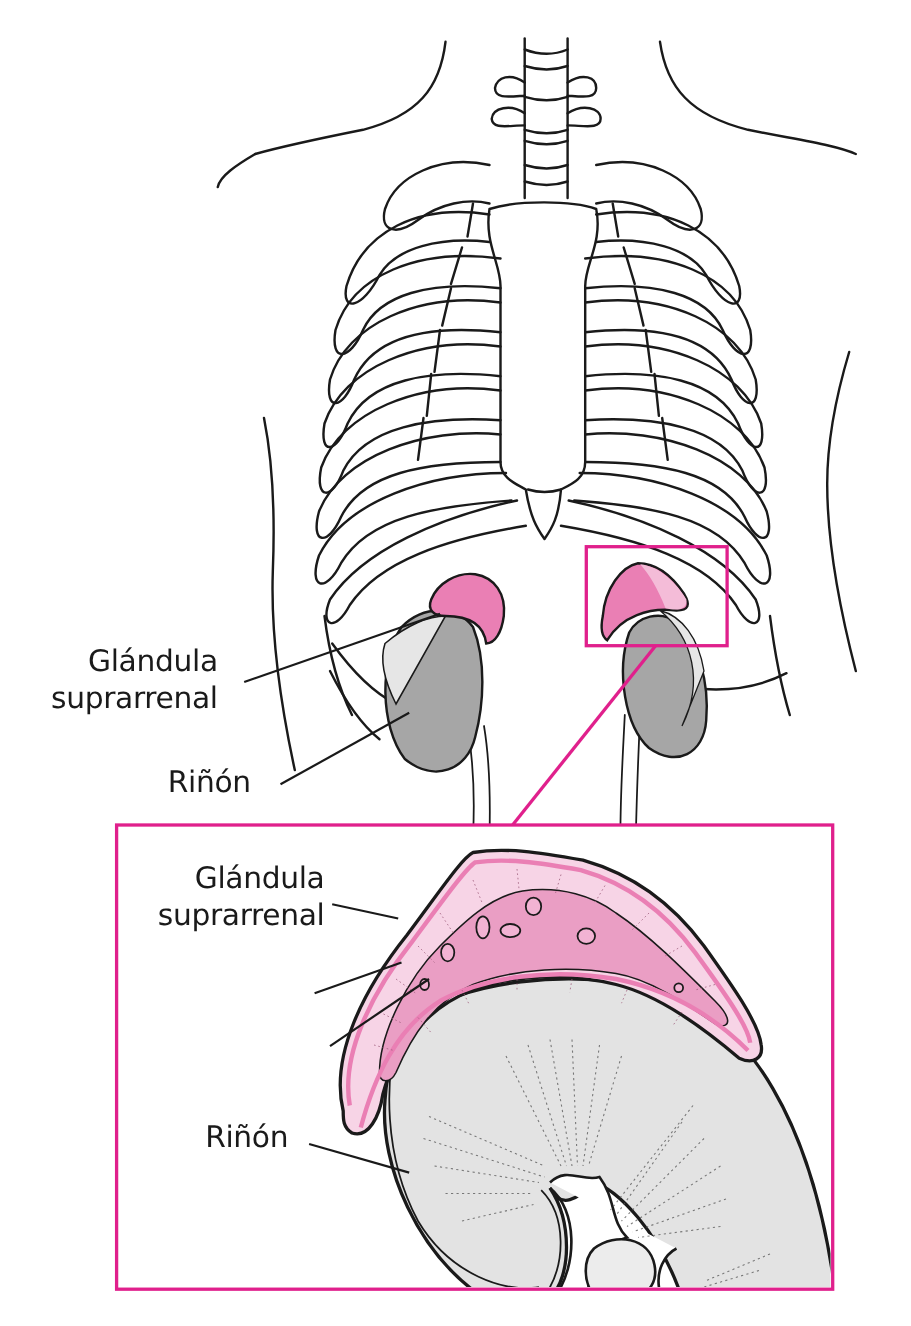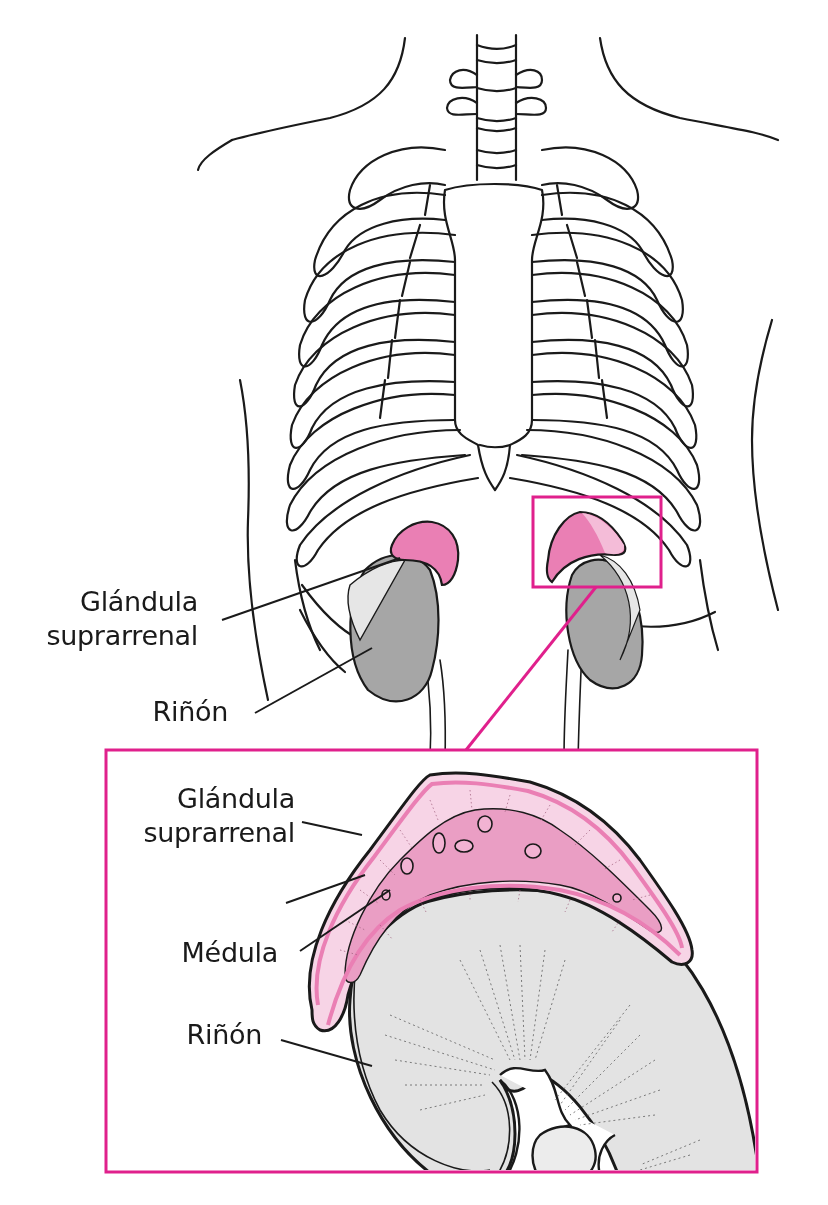--- a/index.html
+++ b/index.html
@@ -215,16 +215,15 @@
   <div class="lbl right" style="left:20px; top:585px; width:178px;">
     <div>Glándula</div>
     <div>suprarrenal</div>
   </div>
   <div class="lbl right" style="left:100px; top:695px; width:128px;">Riñón</div>
 
   <div class="lbl right" style="left:110px; top:782px; width:185px;">
     <div>Glándula</div>
     <div>suprarrenal</div>
   </div>
-  <div class="lbl right" style="left:140px; top:936px; width:138px;">Médula</div>
   <div class="lbl right" style="left:140px; top:1018px; width:122px;">Riñón</div>
 
 </div>
 
 </body></html>

